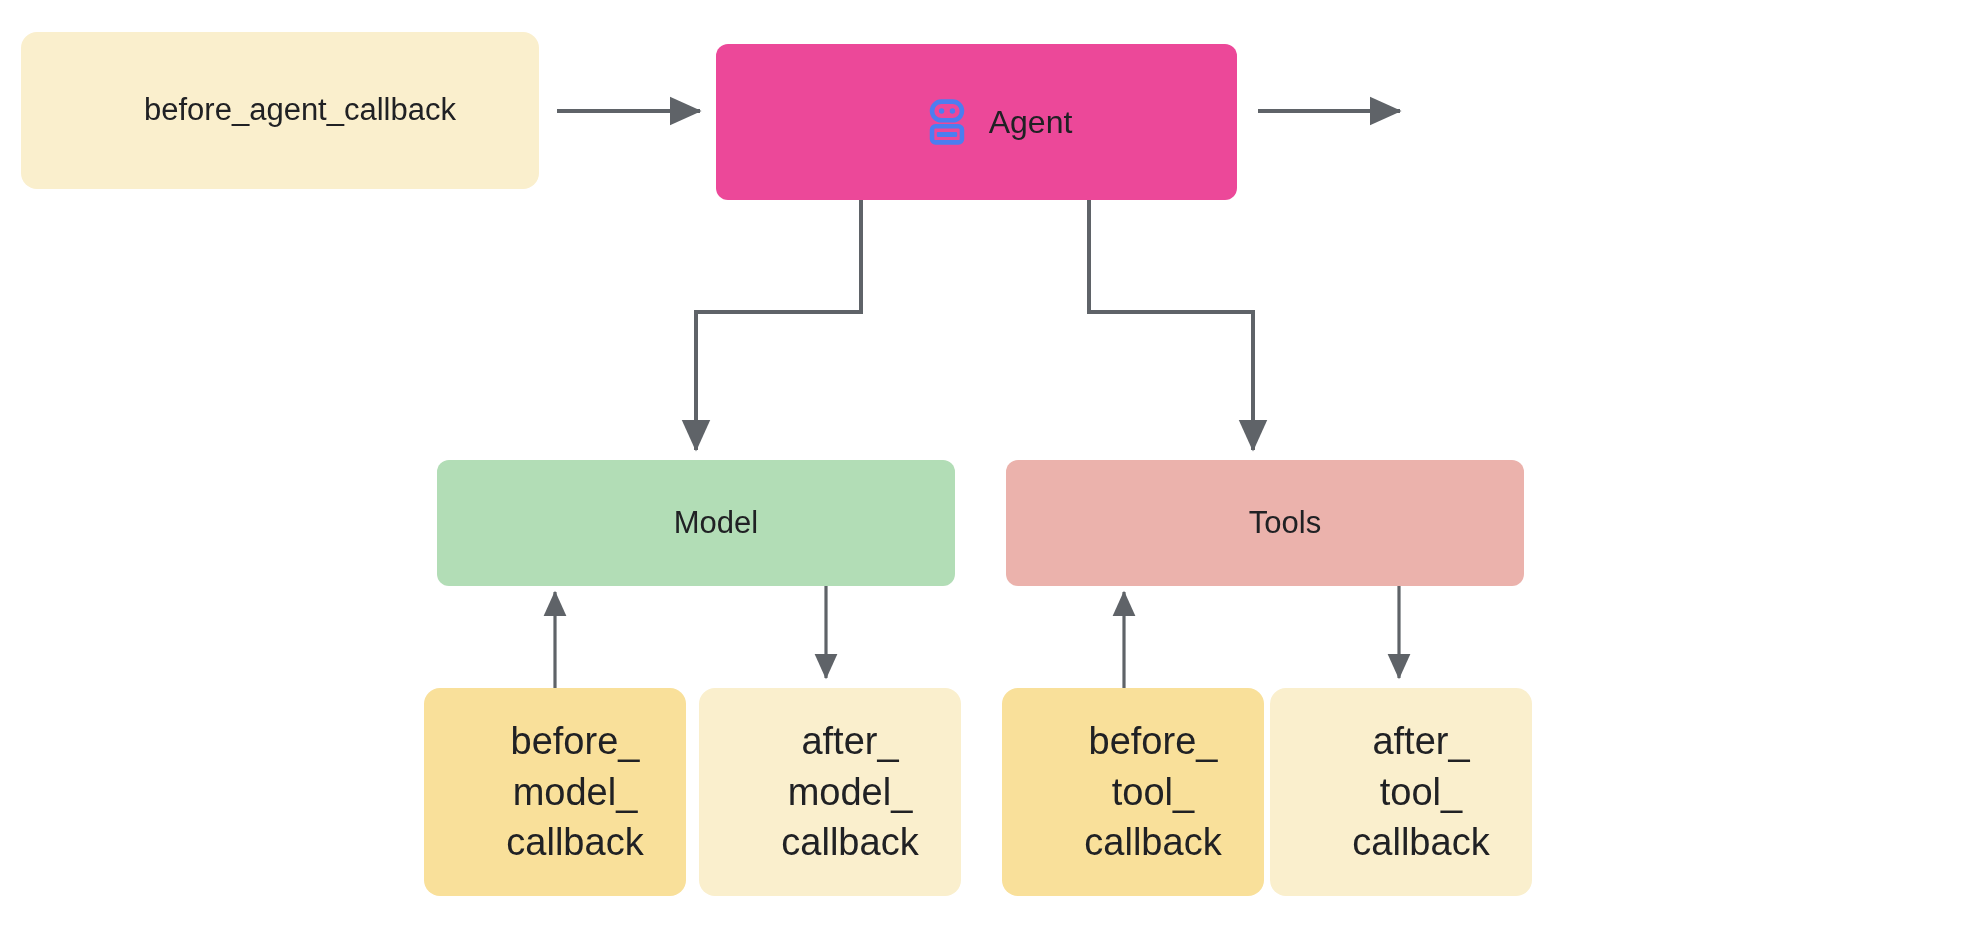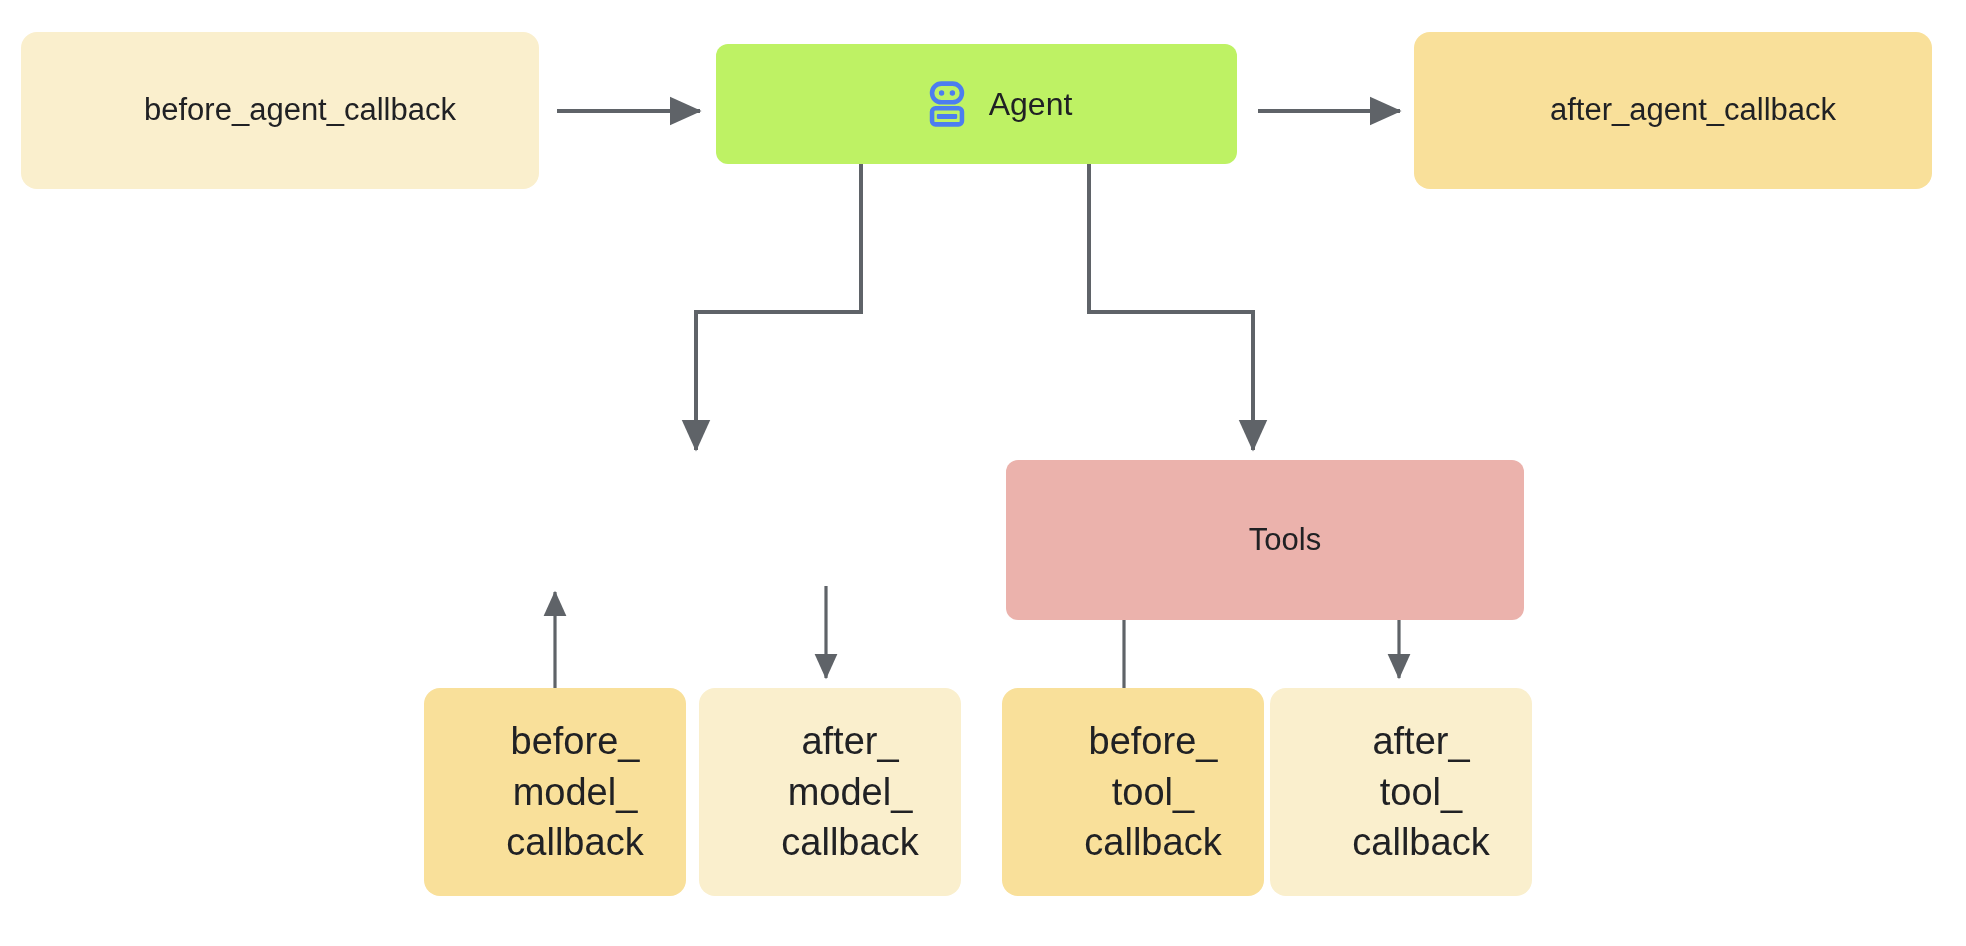--- a/index.html
+++ b/index.html
@@ -112,39 +112,39 @@
 
     <g>
       <path d="M 1399 586 L 1399 678" stroke="#5f6368" stroke-width="3.2" fill="none" marker-end="url(#arrowhead)"></path>
     </g>
   </svg>
 
   <div class="node callback-wide" style="left:21px; top:32px; width:518px; height:157px; background:#FAEFCD;">
     <span>before_agent_callback</span>
   </div>
 
-  <div class="node" style="left:716px; top:44px; width:521px; height:120px; background:#bef264; border-radius:12px;">
+  <div class="node" style="left:716px; top:44px; width:521px; height:156px; background:#ec4899; border-radius:12px;">
     <span class="agent-inner">
       <svg class="robot-icon" viewBox="0 0 24 24" aria-hidden="true">
         <rect x="5.1" y="2.6" width="13.8" height="8.6" rx="4.3" fill="none" stroke="#4C7DF0" stroke-width="2.1"></rect>
         <circle cx="9.5" cy="6.9" r="1.25" fill="#4C7DF0"></circle>
         <circle cx="14.5" cy="6.9" r="1.25" fill="#4C7DF0"></circle>
         <rect x="5.1" y="14.0" width="13.8" height="7.4" rx="1.6" fill="none" stroke="#4C7DF0" stroke-width="2.1"></rect>
         <rect x="7.3" y="16.6" width="9.4" height="2.3" rx="0.5" fill="#4C7DF0"></rect>
       </svg>
       <span class="agent-label">Agent</span>
     </span>
   </div>
 
-  <div class="node callback-wide" style="left:1414px; top:32px; width:518px; height:157px; background:#F9E09A;">
-    <span>after_agent_callback</span>
+
+  <div class="node stage" style="left:437px; top:460px; width:518px; height:126px; background:#B2DDB6;">
+    <span>Model</span>
   </div>
 
-
-  <div class="node stage" style="left:1006px; top:460px; width:518px; height:160px; background:#EBB2AC;">
+  <div class="node stage" style="left:1006px; top:460px; width:518px; height:126px; background:#EBB2AC;">
     <span>Tools</span>
   </div>
 
   <div class="node callback-small" style="left:424px; top:688px; width:262px; height:208px; background:#F9E09A;">
     <span>
       <span class="nl">before_</span>
       <span class="nl">model_</span>
       <span class="nl">callback</span>
     </span>
   </div>

